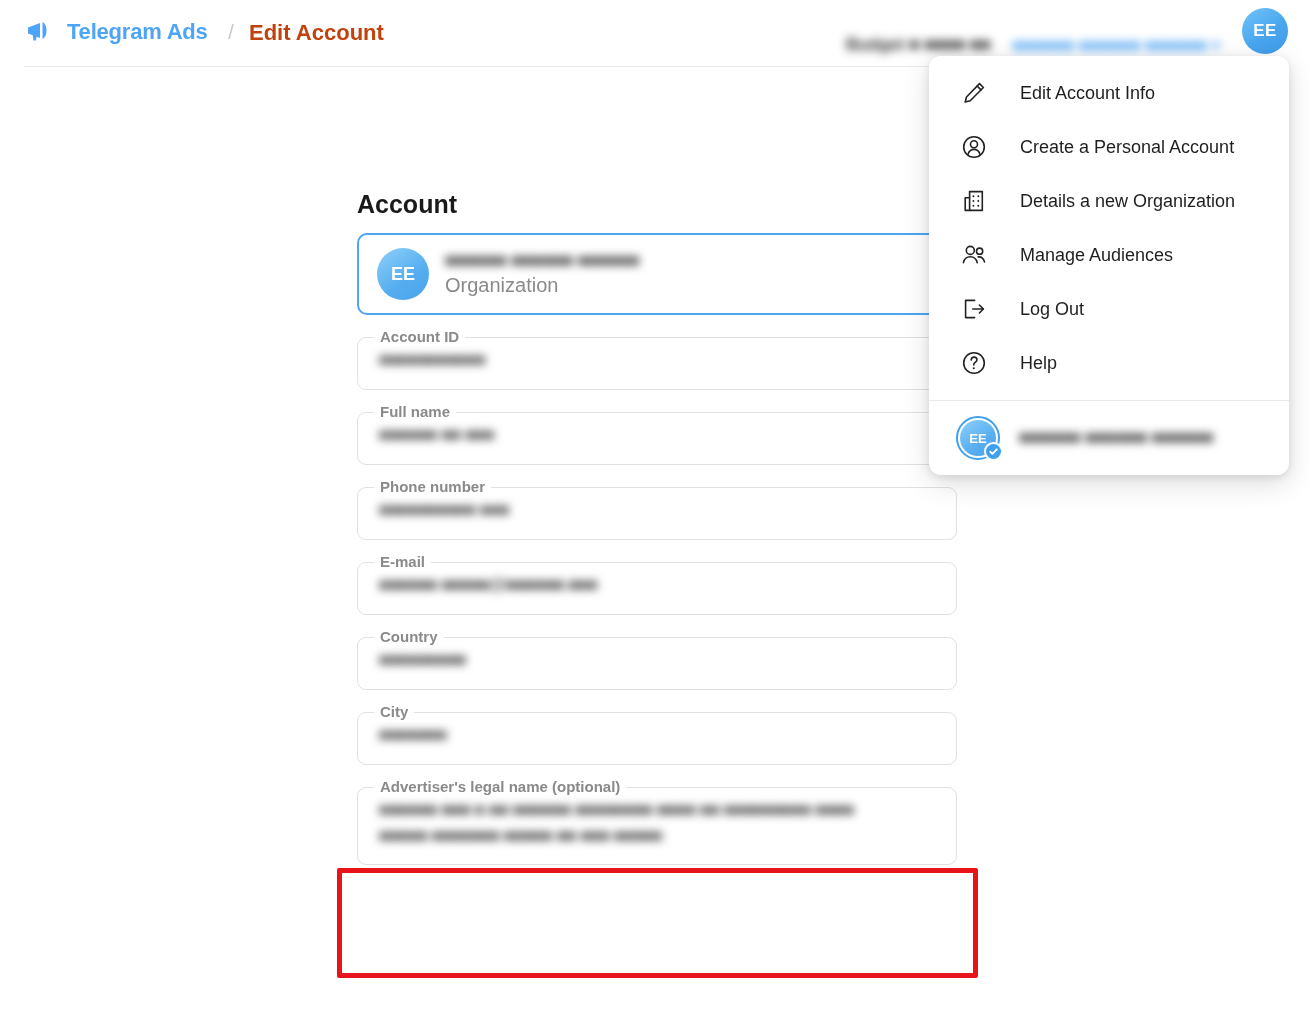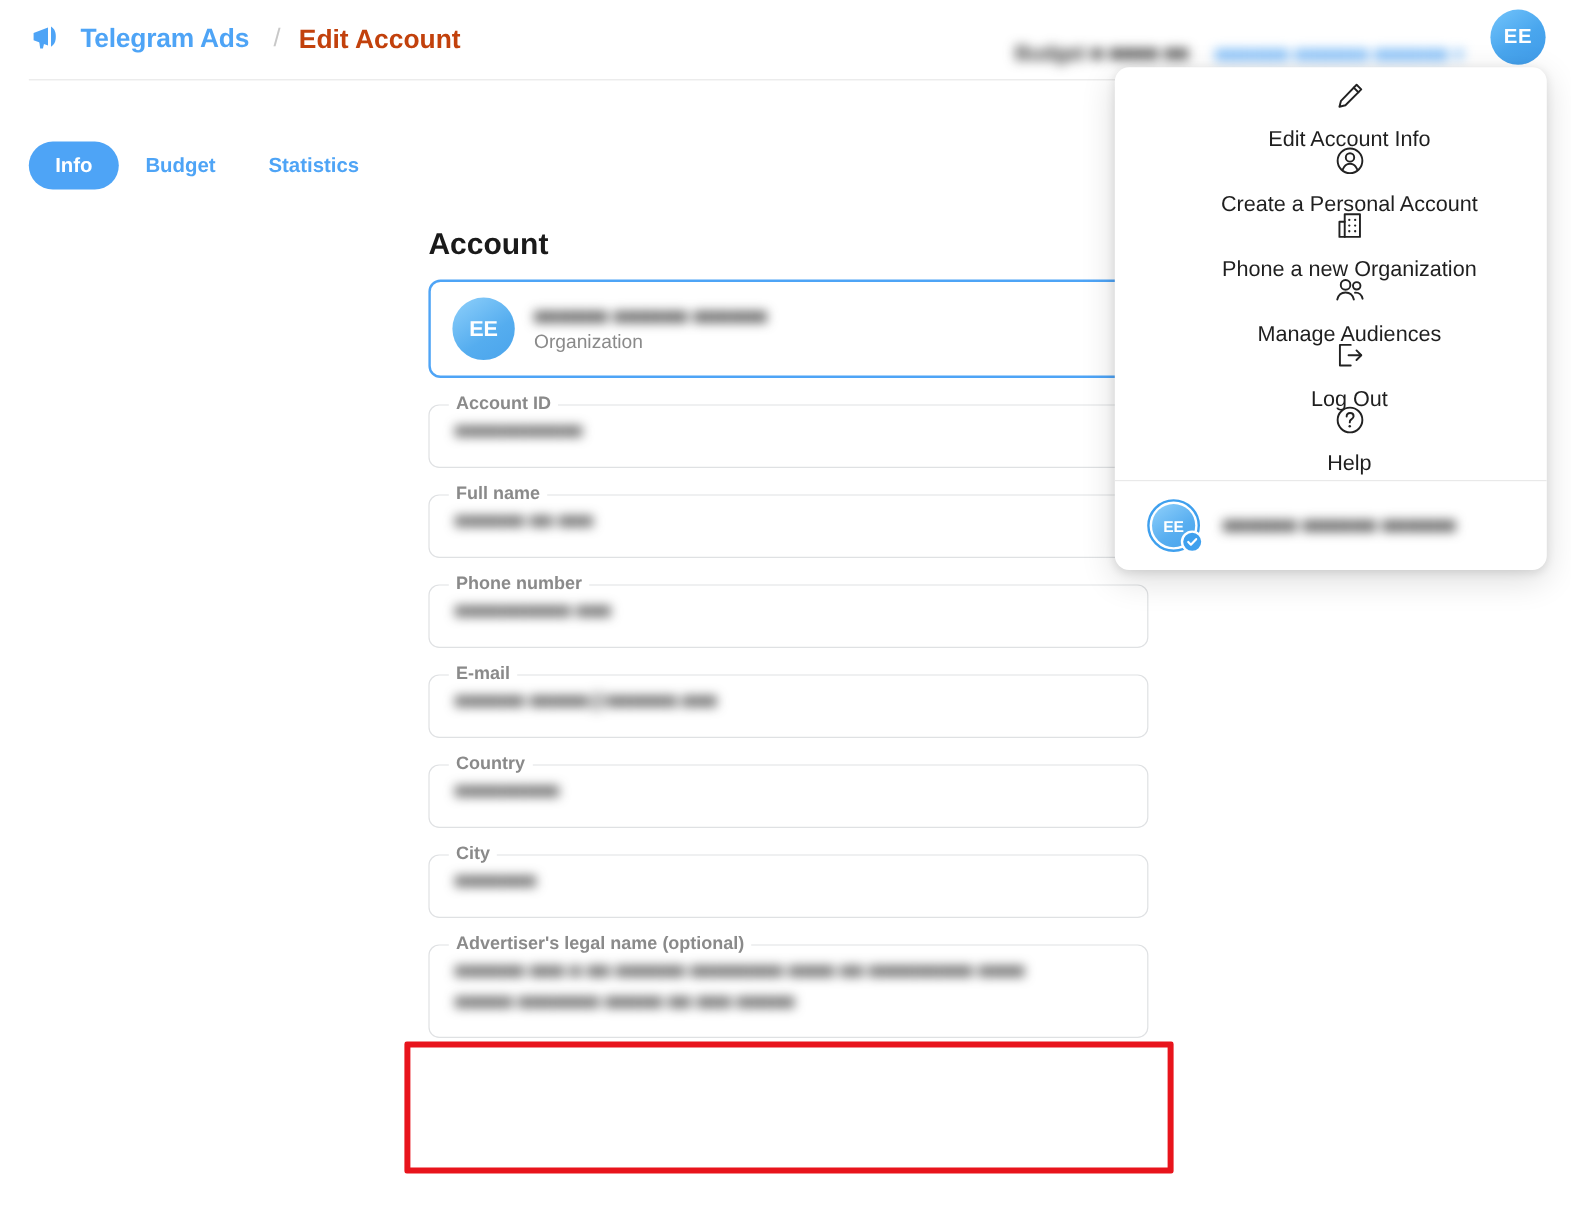--- a/index.html
+++ b/index.html
@@ -84,21 +84,21 @@
     width: 52px; height: 52px; border-radius: 50%;
     background: linear-gradient(145deg, #8fd0fb 0%, #55adef 60%, #4aa4ec 100%);
     color: #fff; font-size: 18px; font-weight: bold;
     display: flex; align-items: center; justify-content: center; flex: none;
   }
   .acct-lines { display: flex; flex-direction: column; gap: 3px; }
   .acct-name-blur {
     font-size: 17px; color: #2b2b2b; filter: blur(5px); white-space: nowrap;
     height: 20px;
   }
-  .acct-type { font-size: 16px; color: #8a8a8a; }
+  .acct-type { font-size: 20px; color: #8a8a8a; }
 
   
   .field { position: relative; width: 600px; margin-top: 22px; }
   .field-box {
     width: 600px; border: 1px solid #dfe1e3; border-radius: 9px;
     background: #fff;
   }
   .field-box.h1 { height: 53px; }
   .field-box.h2 { height: 78px; }
   .field-label {
@@ -119,22 +119,22 @@
   }
 
   
   .menu {
     position: absolute; left: 929px; top: 56px; width: 360px;
     background: #fff; border-radius: 12px;
     box-shadow: 0 2px 8px rgba(0,0,0,0.10), 0 8px 28px rgba(0,0,0,0.14);
     overflow: hidden; padding-top: 10px; padding-bottom: 0px;
   }
   .menu-item {
-    display: flex; align-items: center; gap: 12px;
-    height: 54px; padding-left: 31px; cursor: pointer; flex-direction: column;
+    display: flex; align-items: center; gap: 32px;
+    height: 54px; padding-left: 31px; cursor: pointer;
   }
   .menu-icon { width: 28px; height: 28px; flex: none; display: block; }
   .menu-label { font-size: 18px; color: #1f1f1f; white-space: nowrap; }
   .menu-sep { height: 1px; background: #e9e9e9; margin-top: 10px; }
   .menu-account {
     display: flex; align-items: center; gap: 19px;
     height: 74px; padding-left: 27px; cursor: pointer;
   }
   .avatar-sel-wrap { position: relative; width: 44px; height: 44px; flex: none; }
   .avatar-sel-ring {
@@ -181,25 +181,20 @@
 
     <div class="header-right">
       <span class="blur-budget">Budget  ■ ■■■■ ■■</span>
       <span class="blur-accountname">■■■■■■ ■■■■■■ ■■■■■■ ▾</span>
       <div class="avatar-lg">EE</div>
     </div>
 
     <div class="header-divider"></div>
   </div>
 
-  <div class="tabs">
-    <div class="tab active">Info</div>
-    <div class="tab">Budget</div>
-    <div class="tab">Statistics</div>
-  </div>
 
   <div class="form-col">
 
     <div class="section-title">Account</div>
 
     <div class="account-card">
       <div class="avatar-md">EE</div>
       <div class="acct-lines">
         <div class="acct-name-blur">■■■■■■ ■■■■■■ ■■■■■■</div>
         <div class="acct-type">Organization</div>
@@ -283,21 +278,21 @@
           <path d="M9.6 4.6 L22.3 4.6 L22.3 23.4 L9.6 23.4 Z"></path>
           <path d="M9.6 10.8 L5.2 10.8 L5.2 23.4 L9.6 23.4"></path>
           <circle cx="13.4" cy="9.3" r="0.95" fill="#222" stroke="none"></circle>
           <circle cx="18.3" cy="9.3" r="0.95" fill="#222" stroke="none"></circle>
           <circle cx="13.4" cy="14" r="0.95" fill="#222" stroke="none"></circle>
           <circle cx="18.3" cy="14" r="0.95" fill="#222" stroke="none"></circle>
           <circle cx="13.4" cy="18.7" r="0.95" fill="#222" stroke="none"></circle>
           <circle cx="18.3" cy="18.7" r="0.95" fill="#222" stroke="none"></circle>
         </svg>
       </span>
-      <span class="menu-label">Phone a new Organization</span>
+      <span class="menu-label">Details a new Organization</span>
     </div>
 
     <div class="menu-item">
       <span>
         <svg class="menu-icon" viewBox="0 0 28 28" fill="none" stroke="#222" stroke-width="1.6" stroke-linecap="round" stroke-linejoin="round">
           <circle cx="10.3" cy="9.4" r="4"></circle>
           <path d="M3.4 21.6 C4.3 17.6 7 15.7 10.3 15.7 C13.6 15.7 16.3 17.6 17.2 21.6"></path>
           <circle cx="19.6" cy="10.2" r="3.1"></circle>
           <path d="M18.2 15.9 C21.1 15.7 23.6 17.4 24.5 20.9"></path>
         </svg>

